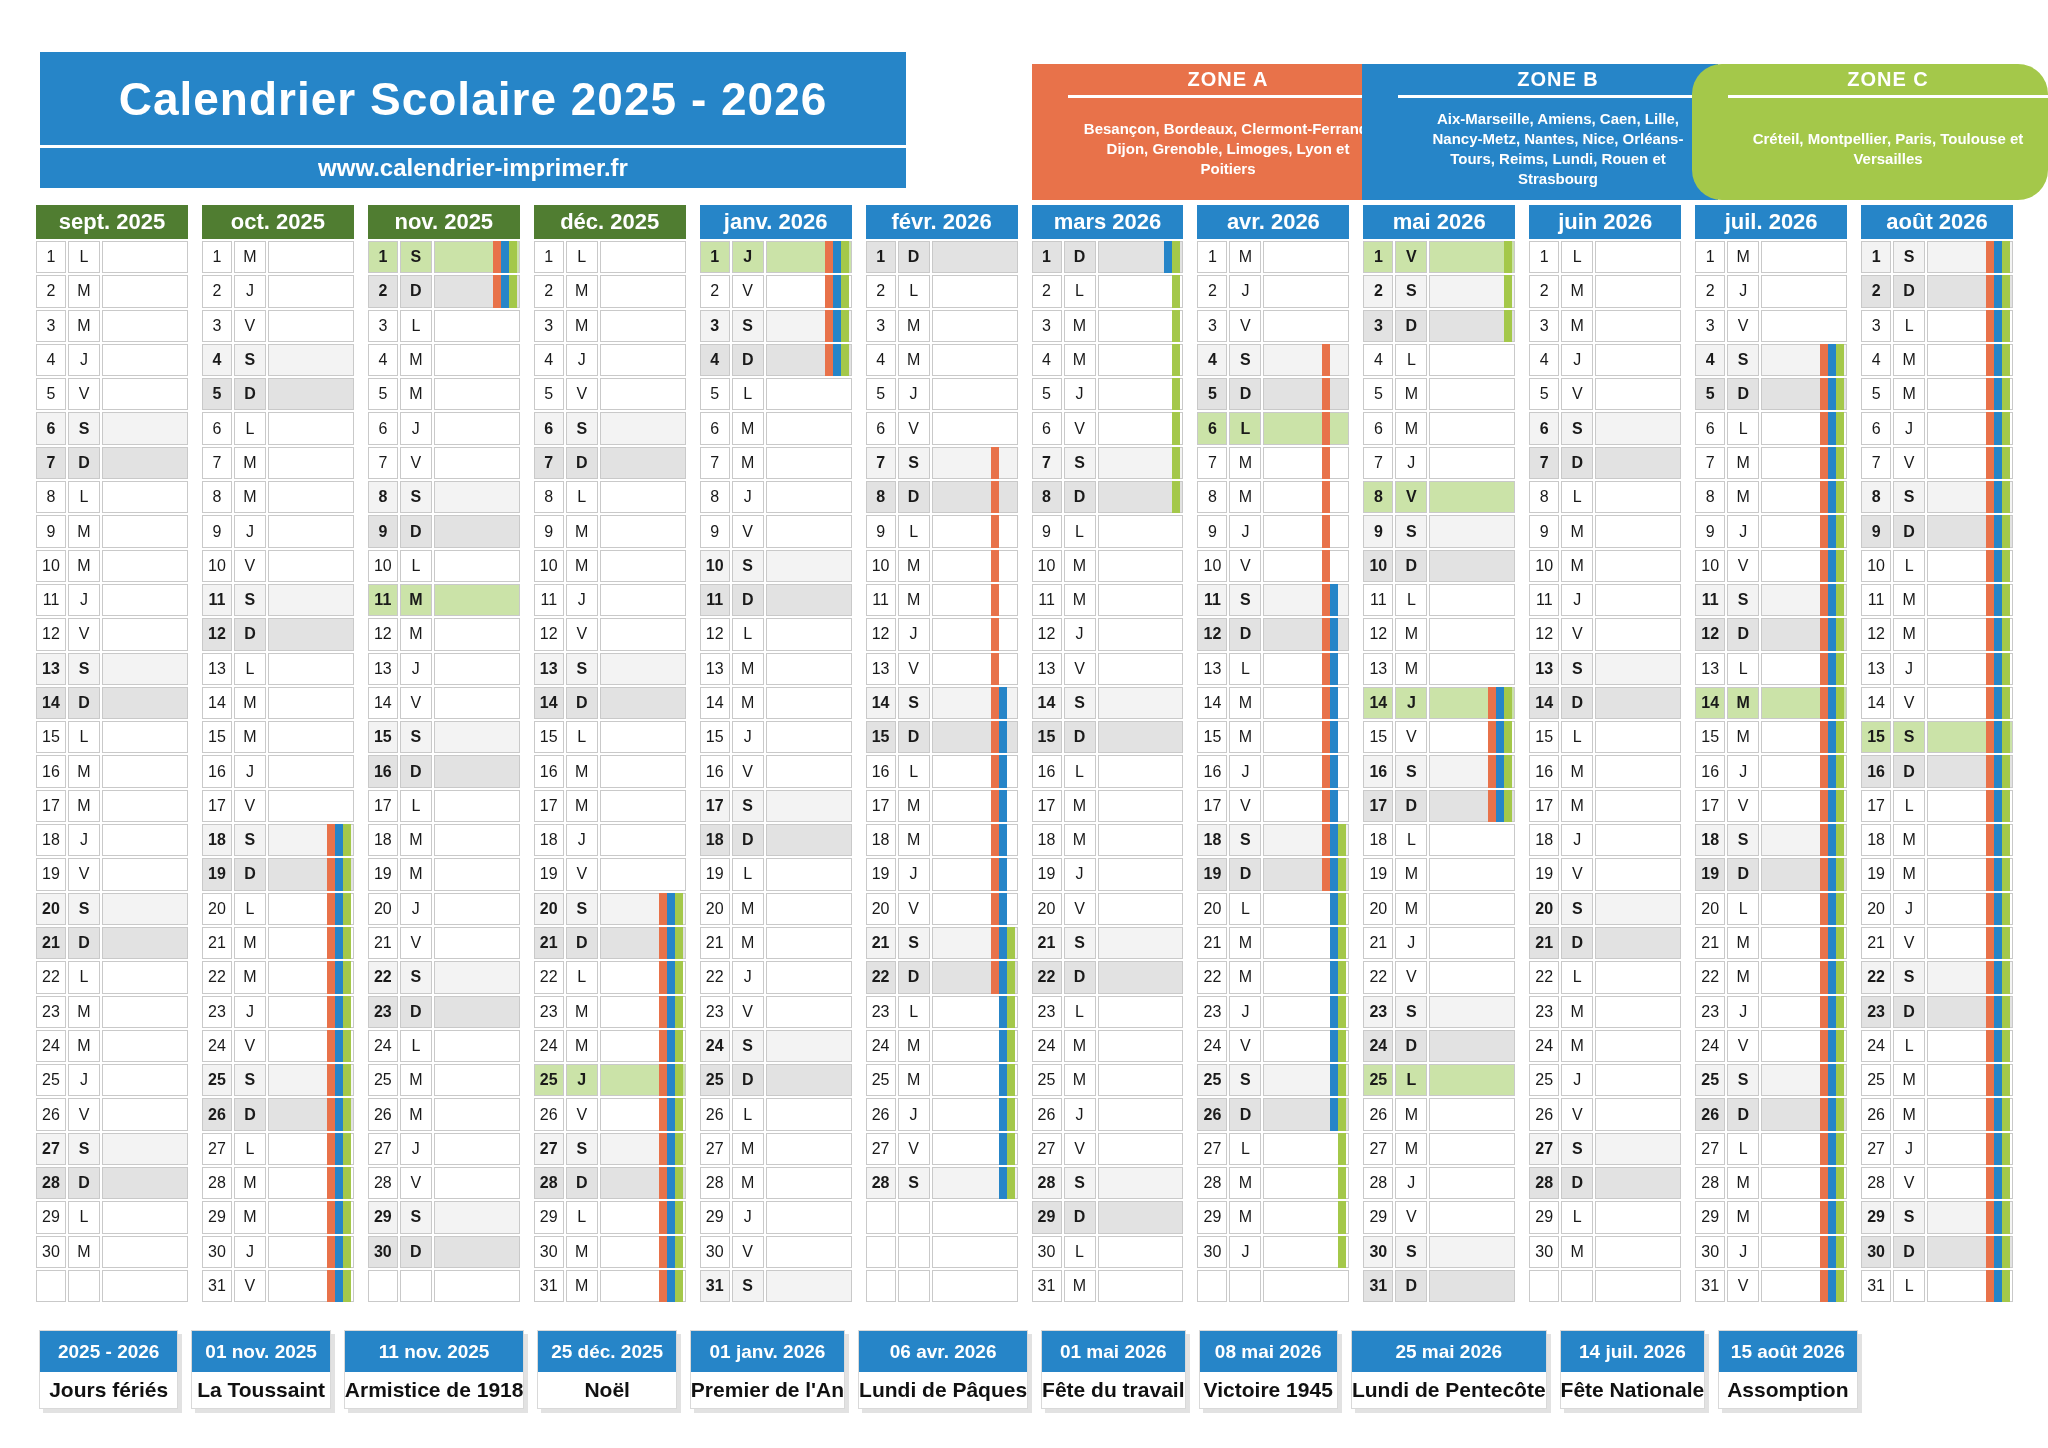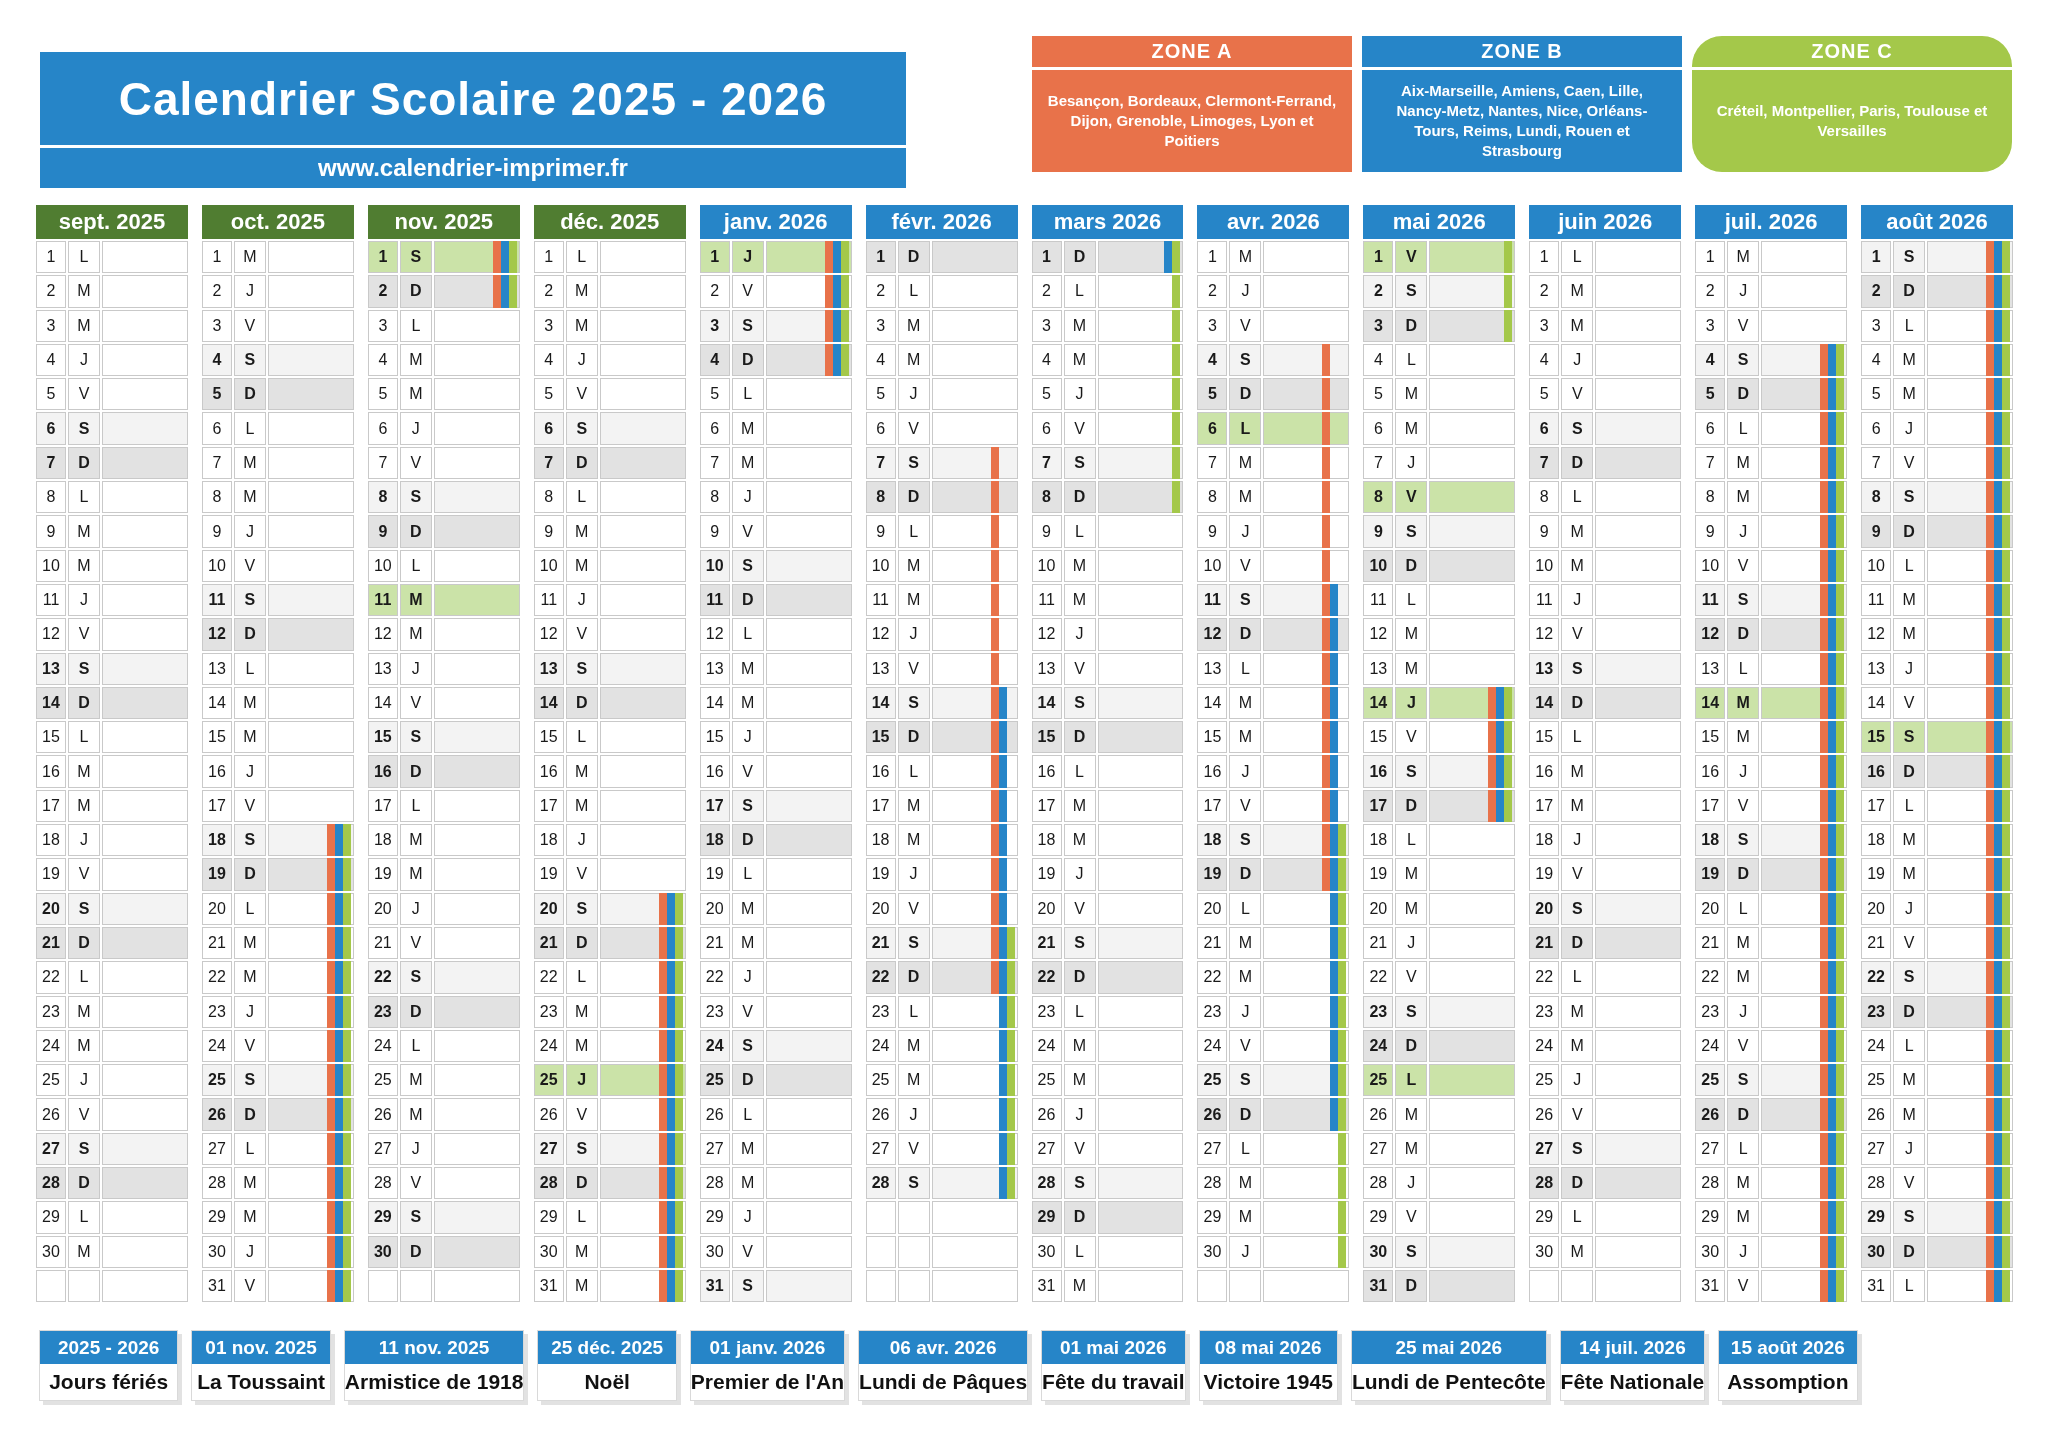--- a/index.html
+++ b/index.html
@@ -6,21 +6,21 @@
   body{
     width:2048px;height:1448px;position:relative;background:#ffffff;
     font-family:"Liberation Sans", sans-serif;overflow:hidden;
   }
   
   .title-box{position:absolute;left:40px;top:52px;width:866px;height:136px;background:var(--blue);}
   .title-main{height:93px;display:flex;align-items:center;justify-content:center;
     color:#fff;font-size:46px;font-weight:bold;border-bottom:3px solid #fff;letter-spacing:1px;}
   .website{height:40px;display:flex;align-items:center;justify-content:center;
     color:#ffffff;font-size:24px;font-weight:600;}
-  .zone-box{position:absolute;top:36px;width:320px;height:136px;display:flex;flex-direction:column;}
+  .zone-box{position:absolute;top:64px;width:320px;height:136px;display:flex;flex-direction:column;padding-left:36px;}
   .zone-a{left:1032px;background:var(--orange);}
   .zone-b{left:1362px;background:var(--blue);}
   .zone-c{left:1692px;background:var(--zgreen);border-radius:30px;}
   .zone-header{height:31px;flex:0 0 31px;display:flex;align-items:center;justify-content:center;
     color:#fff;font-size:20px;font-weight:bold;border-bottom:3px solid #fff;letter-spacing:1px;}
   .zone-body{flex:1;display:flex;align-items:center;justify-content:center;text-align:center;
     color:#fff;font-size:15px;font-weight:bold;line-height:1.35;padding:2px 13px;}
   
   .months{position:absolute;left:36px;top:205px;width:1977px;
     display:grid;grid-template-columns:repeat(12,1fr);column-gap:7px;gap:14px;}
@@ -41,21 +41,21 @@
   .day-row.holiday .cell{background:var(--holbg);font-weight:bold;}
   .stripe{position:absolute;top:0;height:calc(100% - 2px);width:8px;}
   .stripe.za{right:19px;background:var(--orange);}
   .stripe.zb{right:11px;background:var(--blue);}
   .stripe.zc{right:3px;background:var(--zgreen);}
   
   .footer{position:absolute;left:36px;top:1330px;width:1977px;
     display:grid;grid-template-columns:repeat(12,1fr);column-gap:7px;}
   .holiday-box{margin:0 3px;background:#fff;border:1px solid #d9d9d9;
     box-shadow:4px 4px 0 #e2e2e2;}
-  .holiday-date{height:33px;background:var(--blue);display:flex;align-items:center;justify-content:center;
+  .holiday-date{height:41px;background:var(--blue);display:flex;align-items:center;justify-content:center;
     color:#fff;font-size:19px;font-weight:bold;white-space:nowrap;}
   .holiday-name{height:36px;display:flex;align-items:center;justify-content:center;
     color:#111;font-size:21px;font-weight:bold;white-space:nowrap;}
 </style>
 </head>
 <body style="--blue: #2685c8; --orange: #e8724a; --zgreen: #a4c84a; --green2025: #507d31; --satbg: #f3f3f3; --sunbg: #e2e2e2; --holbg: #cbe3a8;">
 
 <div class="title-box">
   <div class="title-main">Calendrier Scolaire 2025 - 2026</div>
   <div class="website">www.calendrier-imprimer.fr</div>

